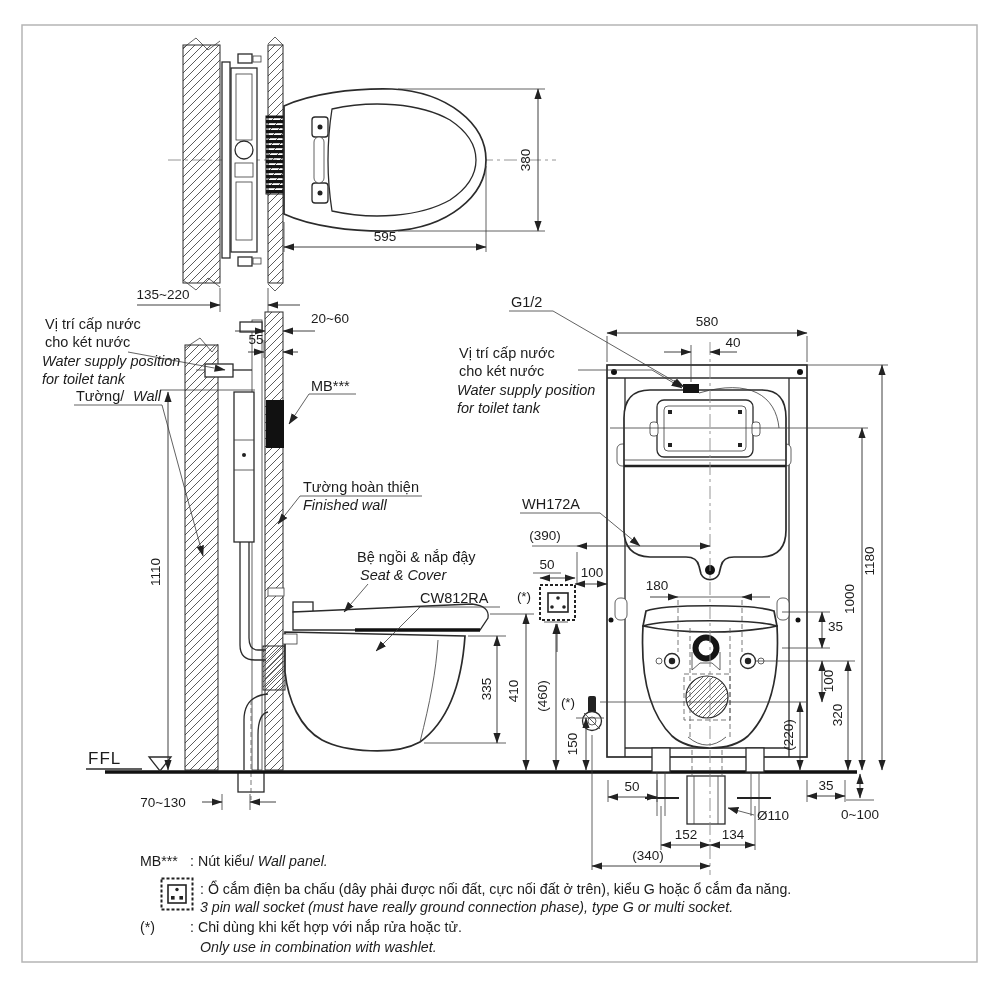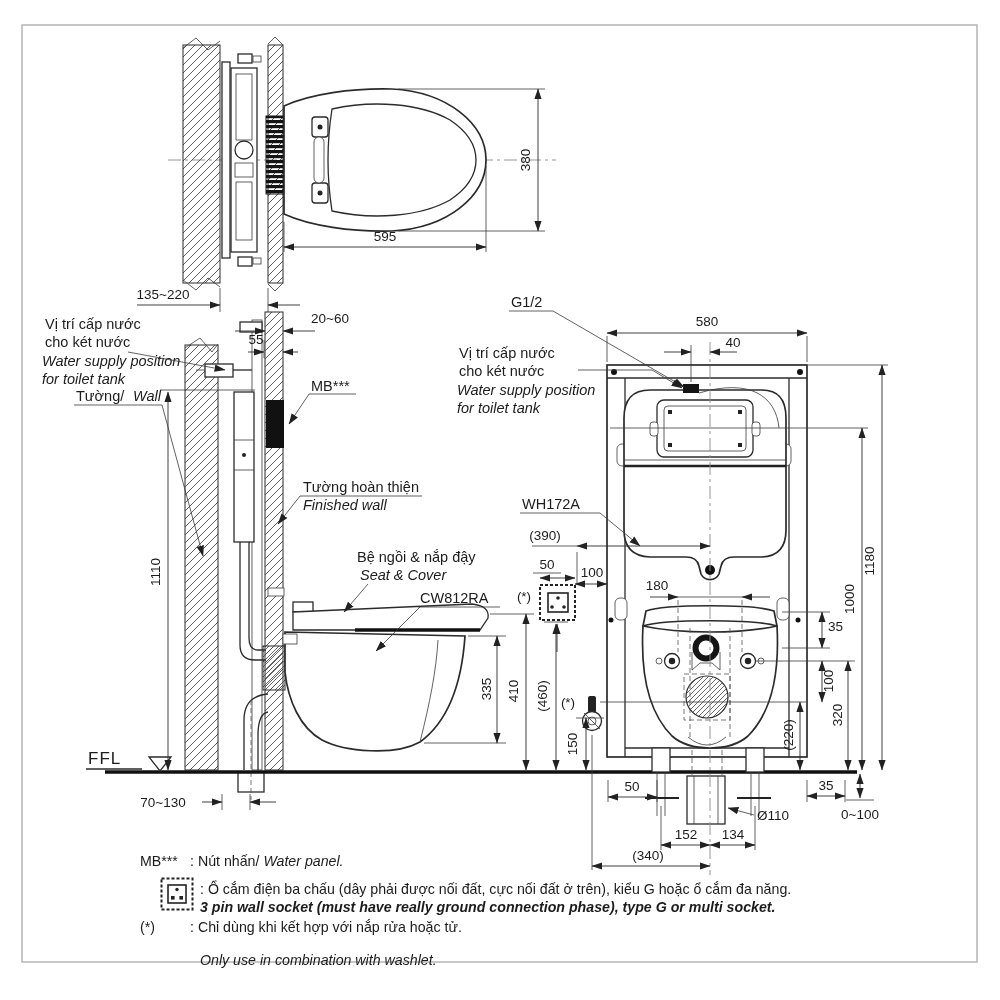--- a/index.html
+++ b/index.html
@@ -366,32 +366,32 @@
       <text class="t14" x="522" y="509">WH172A</text>
       <line class="thin" x1="520" y1="513" x2="600" y2="513"></line>
       <line class="thin" x1="600" y1="513" x2="640" y2="546" marker-end="url(#arr)"></line>
     </g>
   </g>
 </svg>
 
 
 <div class="notes">
   <div class="nline" style="left:0;top:0;">
-    <span class="nkey">MB***</span><span>: Nút nhấn/</span>
-    <span class="it">Water panel.</span>
+    <span class="nkey">MB***</span><span>: Nút kiểu/</span>
+    <span class="it">Wall panel.</span>
   </div>
   <svg width="34" height="34" viewBox="0 0 34 34" style="position:absolute;left:20px;top:24px;">
     <rect x="1.5" y="1.5" width="31" height="31" fill="#fff" stroke="#222" stroke-width="2" stroke-dasharray="3 2"></rect>
     <rect x="8" y="8" width="18" height="18" fill="#fff" stroke="#222" stroke-width="1.6"></rect>
     <circle cx="17" cy="12.5" r="1.7" fill="#222"></circle>
     <rect x="11" y="19" width="3.6" height="3.6" fill="#222"></rect>
     <rect x="19.4" y="19" width="3.6" height="3.6" fill="#222"></rect>
   </svg>
   <div class="nline" style="left:60px;top:28px;">: Ổ cắm điện ba chấu (dây phải được nối đất, cực nối đất ở trên), kiểu G hoặc ổ cắm đa năng.</div>
-  <div class="nline it" style="left:60px;top:46px;font-weight:bold;">3 pin wall socket (must have really ground connection phase), type G or multi socket.</div>
+  <div class="nline it" style="left:60px;top:46px;">3 pin wall socket (must have really ground connection phase), type G or multi socket.</div>
   <div class="nline" style="left:0;top:66px;">
     <span class="nkey">(*)</span><span>: Chỉ dùng khi kết hợp với nắp rửa hoặc tử.</span>
   </div>
-  <div class="nline it" style="left:60px;top:86px;margin-top:13px;">Only use in combination with washlet.</div>
+  <div class="nline it" style="left:60px;top:86px;">Only use in combination with washlet.</div>
 </div>
 
 
 
 
 </body></html>

